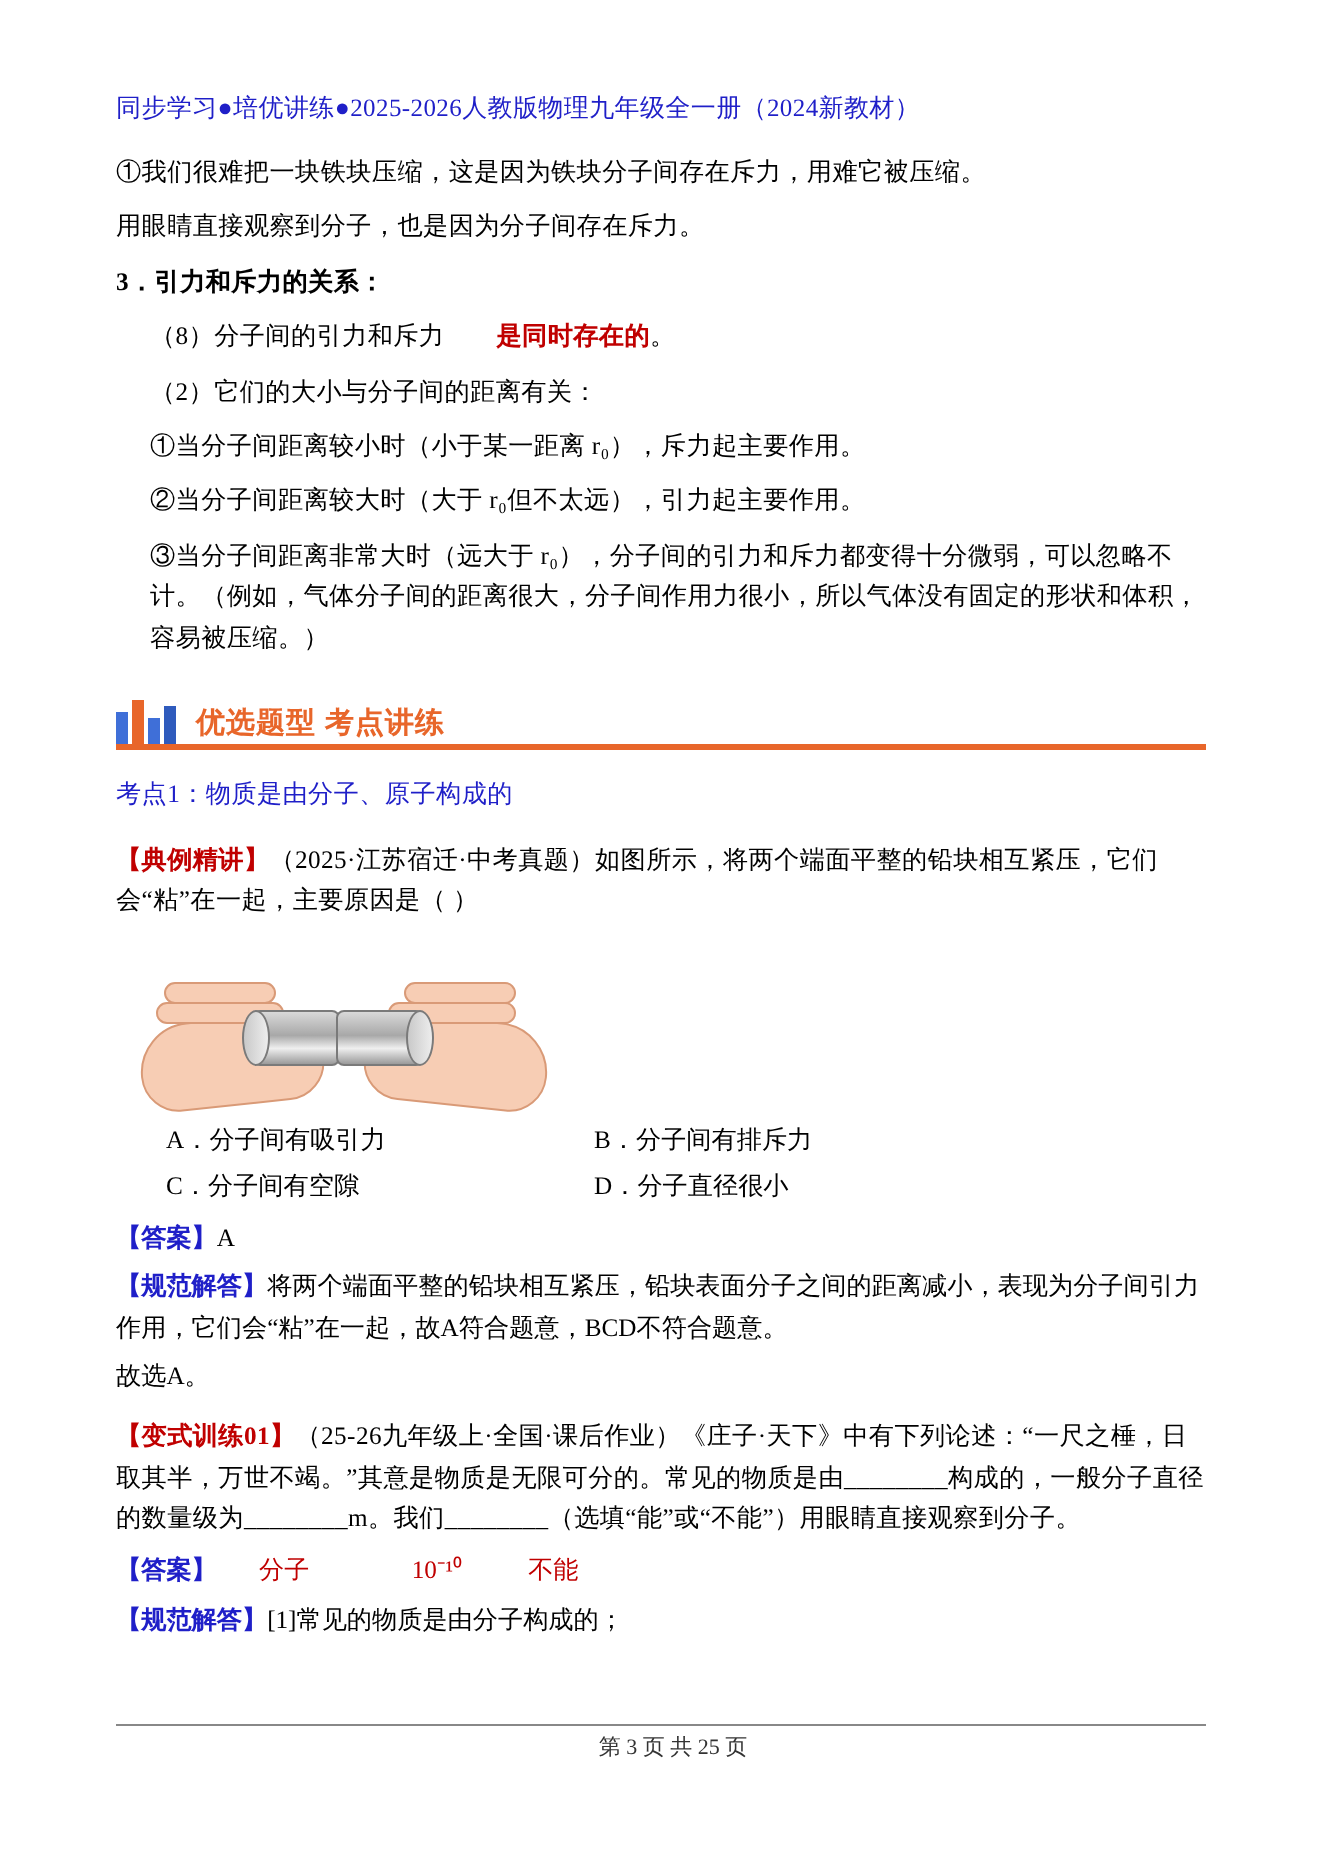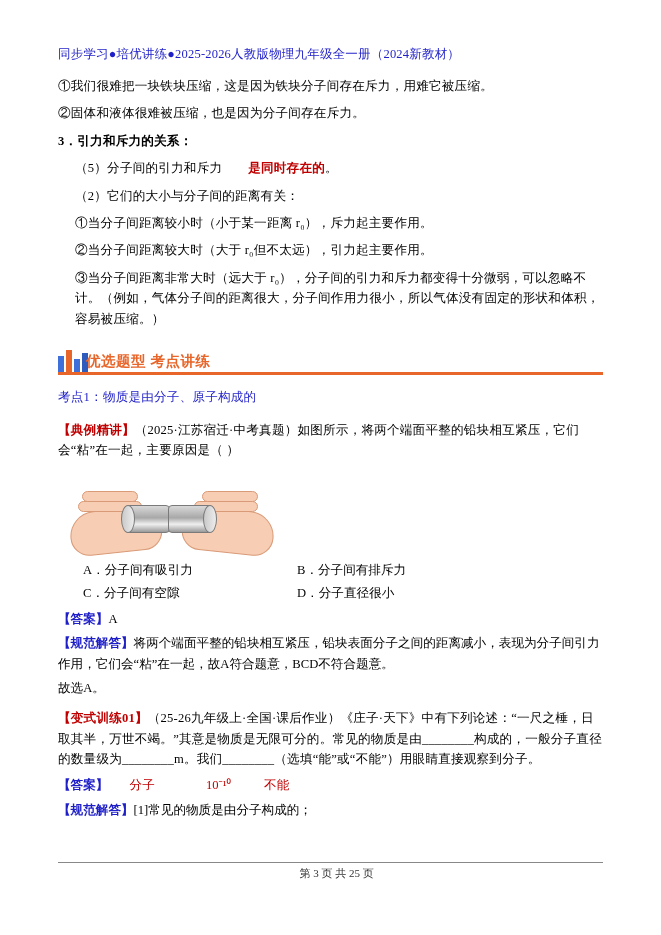--- a/index.html
+++ b/index.html
@@ -61,21 +61,21 @@
     align-items: flex-end;
     gap: 2px;
   }
   .bk { width: 6px; background: #2f5bbd; }
   .bk.b1 { height: 16px; background: #3f6fd8; }
   .bk.b2 { height: 22px; background: #e8662a; }
   .bk.b3 { height: 13px; background: #3f6fd8; }
   .bk.b4 { height: 19px; background: #2f5bbd; }
   .banner-title {
     position: absolute;
-    left: 28px;
+    left: 40px;
     bottom: 4px;
     font-size: 14.5px;
     font-weight: bold;
     color: #e8662a;
     font-family: "Liberation Sans", sans-serif;
     letter-spacing: 0.5px;
   }
   .kaodian {
     font-size: 12.6px;
     color: #1f1fc8;
@@ -182,23 +182,23 @@
   .cyl.r .cap { right: -6px; }
 </style>
 </head>
 <body>
 
 <div class="page">
 
   <div class="header">同步学习●培优讲练●2025-2026人教版物理九年级全一册（2024新教材）</div>
 
   <p class="line">①我们很难把一块铁块压缩，这是因为铁块分子间存在斥力，用难它被压缩。</p>
-  <p class="line">②固体和液体很难被压缩，也是因为分子间存在斥力。</p>
+  <p class="line">用眼睛直接观察到分子，也是因为分子间存在斥力。</p>
   <p class="line bold">3．引力和斥力的关系：</p>
-  <p class="line indent2"><span>（5）分子间的引力和斥力</span><span class="bold red">是同时存在的</span><span>。</span></p>
+  <p class="line indent2"><span>（8）分子间的引力和斥力</span><span class="bold red">是同时存在的</span><span>。</span></p>
   <p class="line indent2">（2）它们的大小与分子间的距离有关：</p>
   <p class="line indent3">①当分子间距离较小时（小于某一距离 r₀），斥力起主要作用。</p>
   <p class="line indent3">②当分子间距离较大时（大于 r₀但不太远），引力起主要作用。</p>
   <p class="line indent3">③当分子间距离非常大时（远大于 r₀），分子间的引力和斥力都变得十分微弱，可以忽略不计。（例如，气体分子间的距离很大，分子间作用力很小，所以气体没有固定的形状和体积，容易被压缩。）</p>
 
   <div class="section-banner">
     <div class="banner-books">
       <div class="bk b1"></div>
         <div class="bk b2"></div>
         <div class="bk b3"></div>

